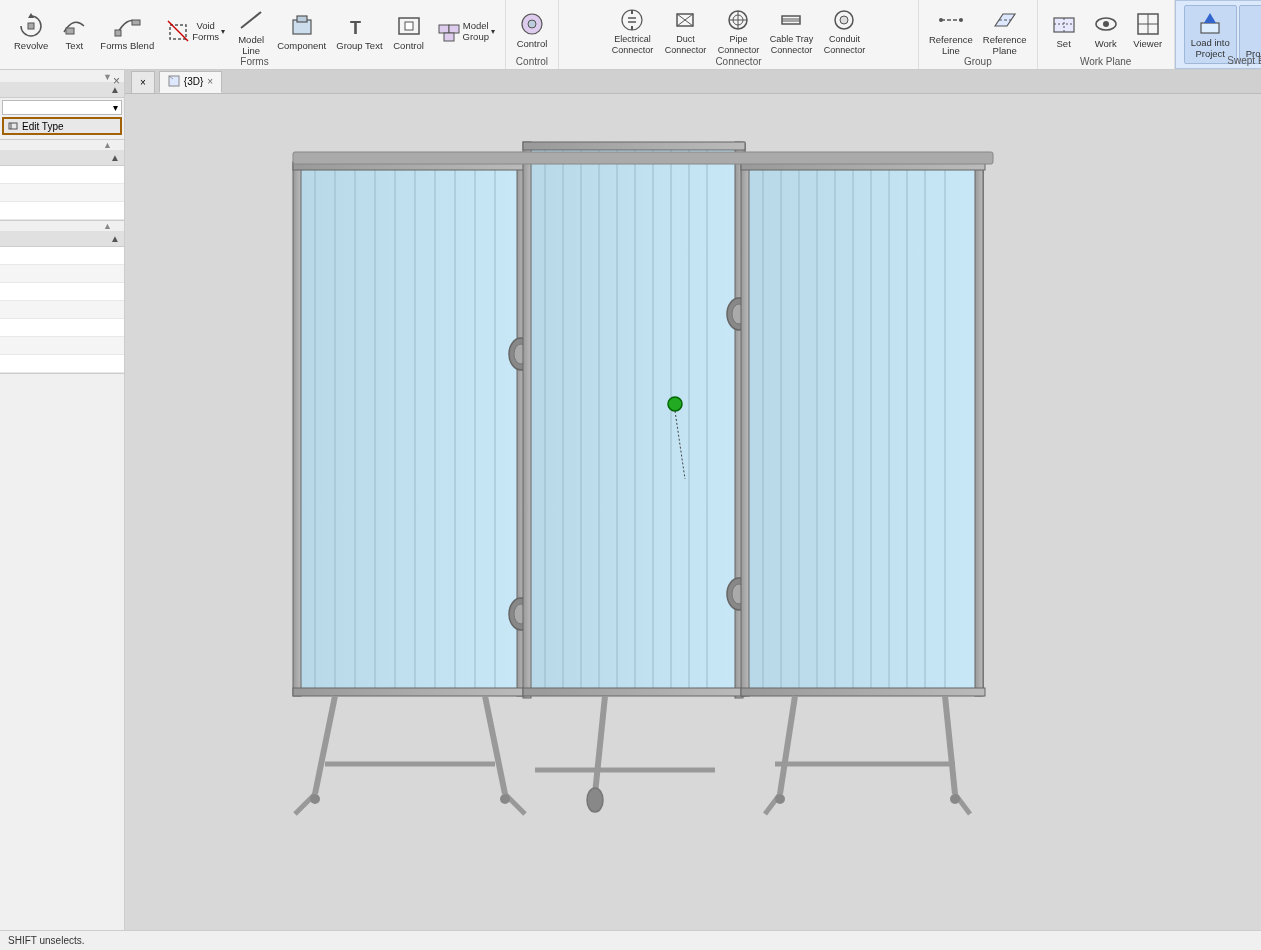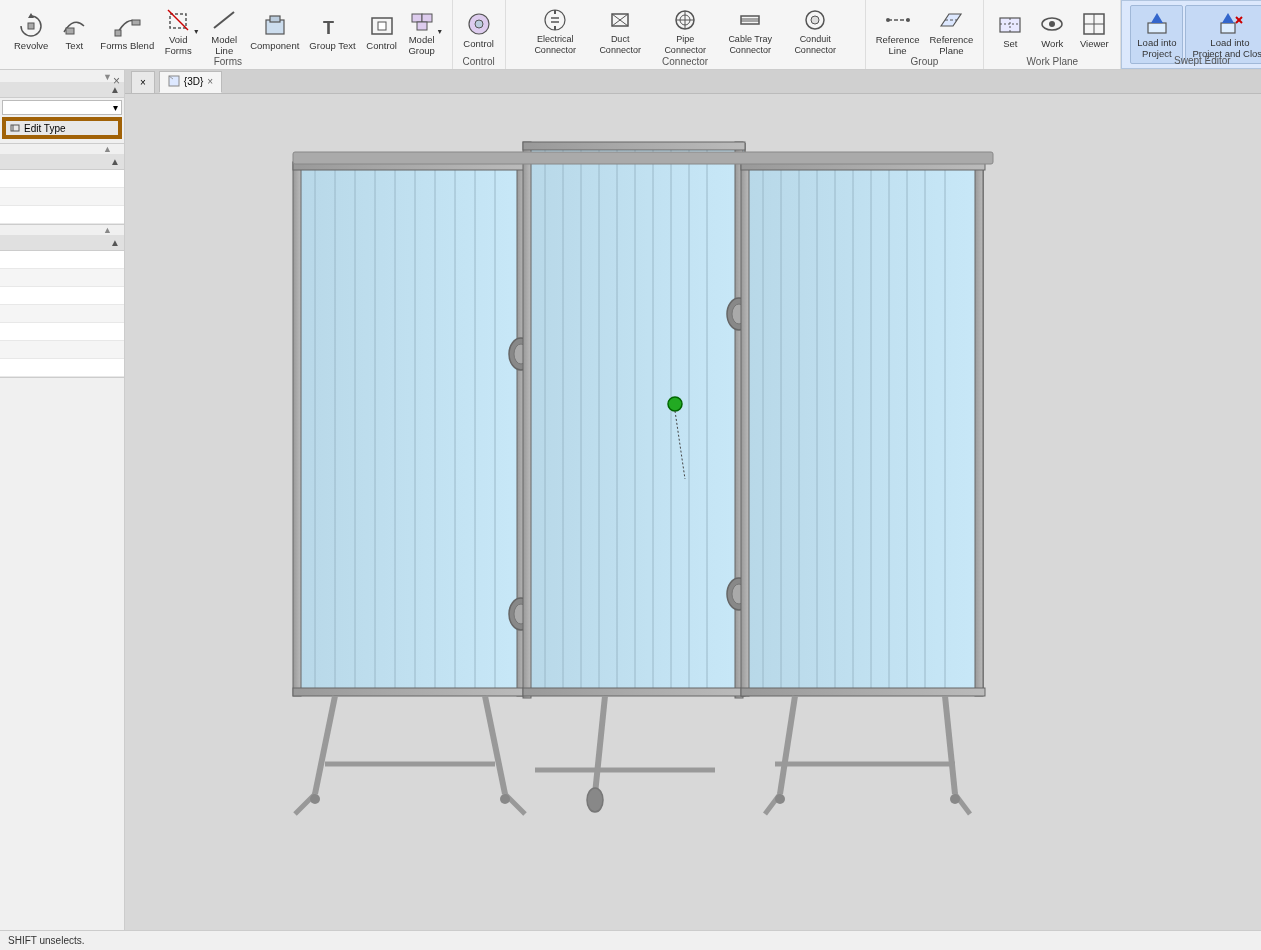--- a/index.html
+++ b/index.html
@@ -62,21 +62,21 @@
       text-align: center;
       line-height: 1.2;
       white-space: nowrap;
     }
     .toolbar-btn.split-btn {
       flex-direction: row;
       align-items: center;
     }
     .split-main {
       display: flex;
-      flex-direction: column;
+      flex-direction: row;
       align-items: center;
     }
     .split-arrow {
       font-size: 8px;
       color: #333;
       padding-left: 2px;
     }
 
     
     .family-editor-group {
@@ -130,21 +130,21 @@
       cursor: pointer;
     }
     .panel-content {
       padding: 2px;
     }
     .edit-type-btn {
       display: flex;
       align-items: center;
       gap: 2px;
       background: #e8e8e8;
-      border: 4px solid #a16207;
+      border: 2px solid #a16207;
       padding: 1px 4px;
       font-size: 10px;
       cursor: pointer;
       margin-bottom: 2px;
     }
     .panel-row {
       height: 18px;
       background: white;
       border-bottom: 1px solid #e8e8e8;
       font-size: 10px;
@@ -250,21 +250,21 @@
       font-size: 8px;
       cursor: pointer;
     }
 
     .toolbar-connectors-group {
       min-width: 360px;
     }
 
     .connector-items {
       display: flex;
-      gap: 13px;
+      gap: 1px;
     }
 
     .conn-btn {
       display: flex;
       flex-direction: column;
       align-items: center;
       justify-content: center;
       padding: 2px 3px;
       cursor: pointer;
       border-radius: 2px;

